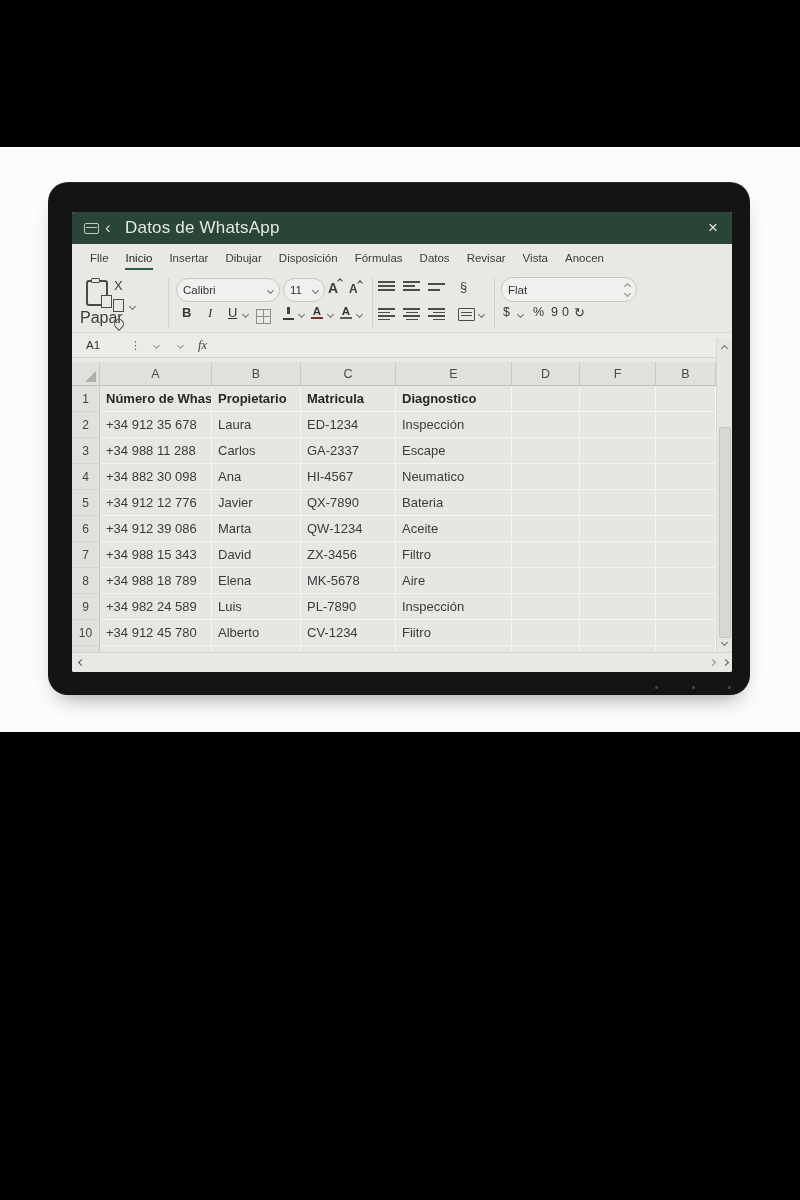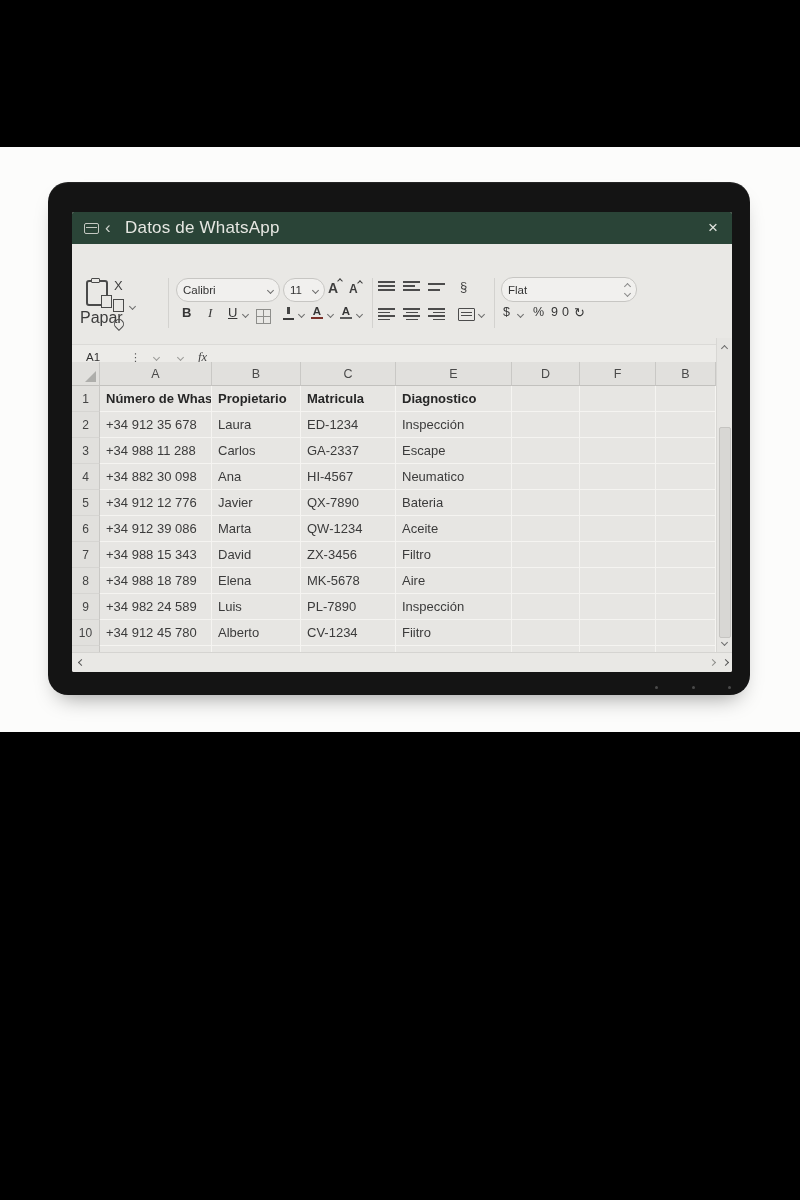--- a/index.html
+++ b/index.html
@@ -68,21 +68,21 @@
   .al{position:absolute;width:17px;height:12px;}
   .al b{position:absolute;left:0;height:1.8px;background:#4c4c4c;}
   .al.h-c b{left:auto;}
   .wrap-ico{position:absolute;left:388px;top:7px;font-size:13px;color:#3f3f3f;}
   .merge{position:absolute;left:386px;top:36px;width:15px;height:11px;border:1.4px solid #4c4c4c;border-radius:1px;}
   .merge::before{content:"";position:absolute;left:2px;right:2px;top:2.5px;height:1.3px;background:#4c4c4c;box-shadow:0 3px 0 #4c4c4c;}
   .spinner{margin-left:auto;display:flex;flex-direction:column;gap:2px;align-items:center;}
   .numrow{position:absolute;top:33px;font-size:12.5px;color:#363636;}
 
   
-  .formulabar{position:absolute;left:0;top:132px;width:660px;height:26px;background:#ecebe8;
+  .formulabar{position:absolute;left:0;top:120px;width:660px;height:26px;background:#ecebe8;
               border-top:1px solid #dbdad7;border-bottom:1px solid #cfcecb;box-sizing:border-box;}
   .namebox{position:absolute;left:14px;top:0;line-height:24px;font-size:11.5px;color:#333;}
   .fb-dots{position:absolute;left:58px;top:0;line-height:24px;font-size:11px;color:#555;}
   .fx{position:absolute;left:126px;top:0;line-height:24px;font-size:12.5px;font-style:italic;
       font-family:"Liberation Serif",serif;color:#444;}
 
   
   .sheet{position:absolute;left:0;top:150px;width:660px;height:310px;}
   .colheads{display:grid;grid-template-columns:28px 112px 89px 95px 116px 68px 76px 60px;height:24px;}
   .colheads div{background:#e1e0dd;border-right:1px solid #c9c8c5;border-bottom:1px solid #c2c1be;
@@ -113,20 +113,32 @@
 
     <div class="screen">
 
       <div class="titlebar">
         <span class="win-icon"></span>
         <span class="back">‹</span>
         <span class="tb-title">Datos de WhatsApp</span>
         <span class="close">×</span>
       </div>
 
+      <div class="menubar">
+          <span class="mtab">Flle</span>
+          <span class="mtab active">Inicio</span>
+          <span class="mtab">Insertar</span>
+          <span class="mtab">Dibujar</span>
+          <span class="mtab">Disposición</span>
+          <span class="mtab">Fórmulas</span>
+          <span class="mtab">Datos</span>
+          <span class="mtab">Revisar</span>
+          <span class="mtab">Vista</span>
+          <span class="mtab">Anocen</span>
+        </div>
 
       <div class="ribbon">
         <span class="clip"></span>
         <span class="paste-label">Papar</span>
         <span class="cut">X</span>
         <span class="copy"></span>
         <span class="chev sm" style="position:absolute;left:58px;top:32px;"></span>
         <span class="paint"></span>
 
         <span class="vdiv" style="left:96px;"></span>

